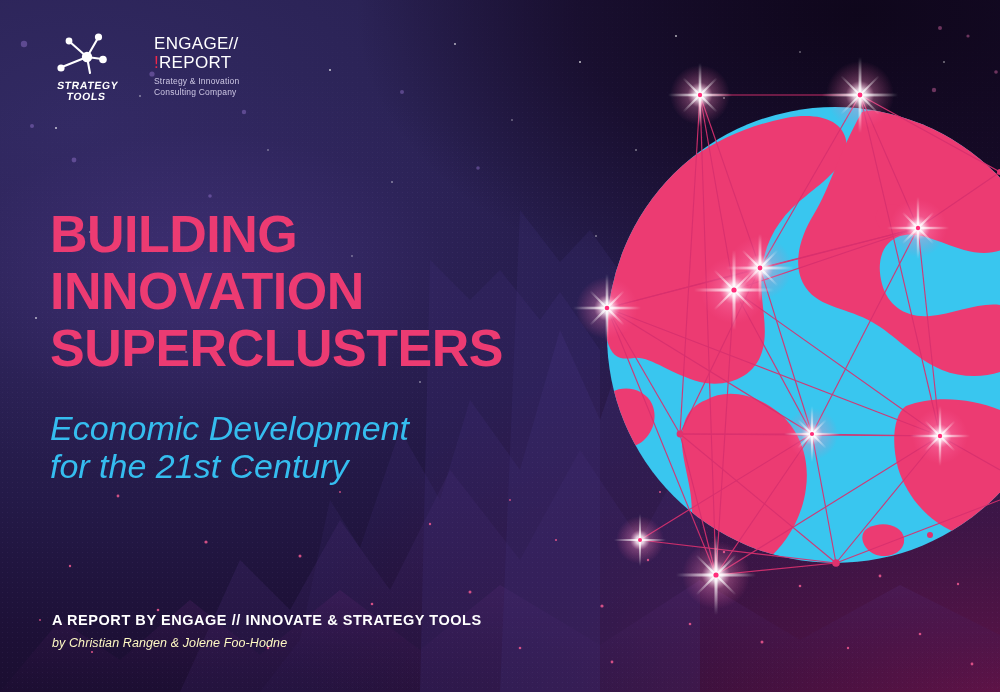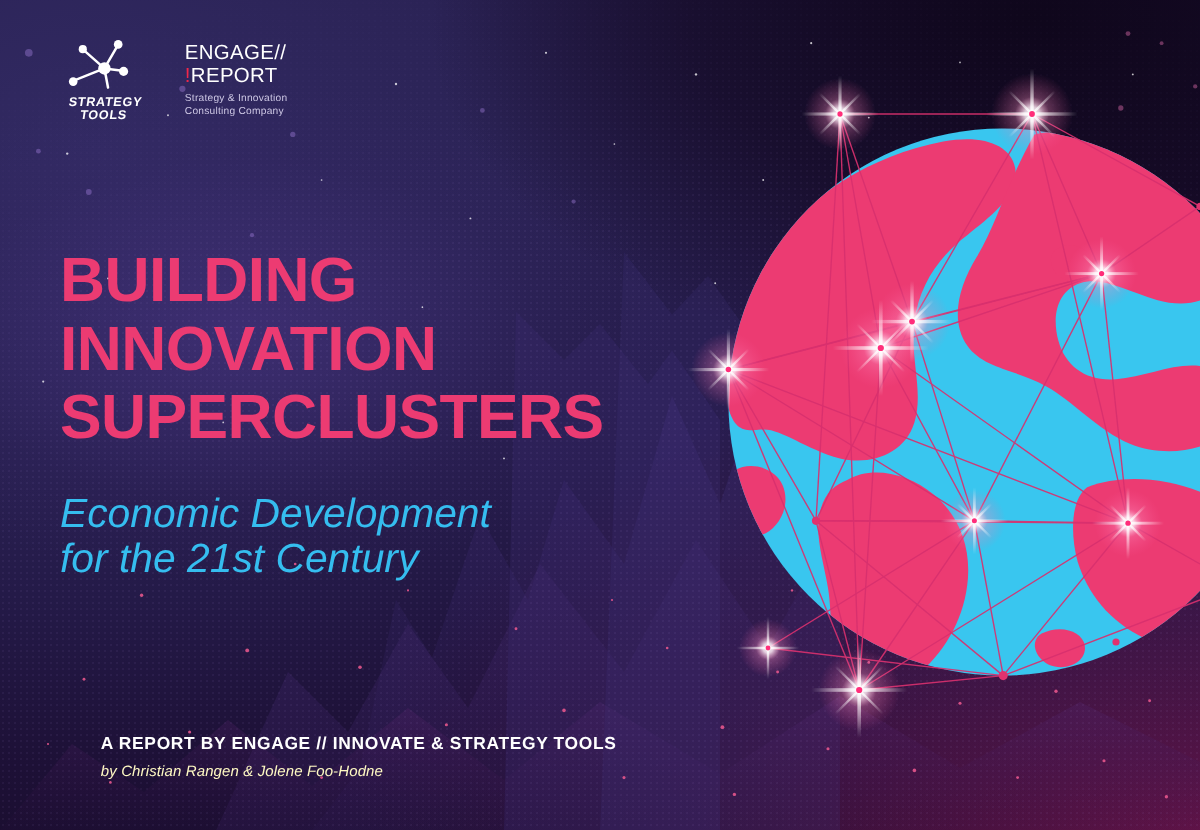--- a/index.html
+++ b/index.html
@@ -114,21 +114,20 @@
     line-height: 38px;
     letter-spacing: 0px;
     margin-top: 17px;
   }
   .subtitle div { white-space: nowrap; }
 
   .footer {
     position: absolute;
     left: 52px; top: 612px;
     z-index: 8;
-    margin-left: 32px;
   }
   .footer-main {
     color: #ffffff;
     font-weight: 700;
     font-size: 14.5px;
     letter-spacing: 0.55px;
     white-space: nowrap;
   }
   .footer-sub {
     margin-top: 8px;

